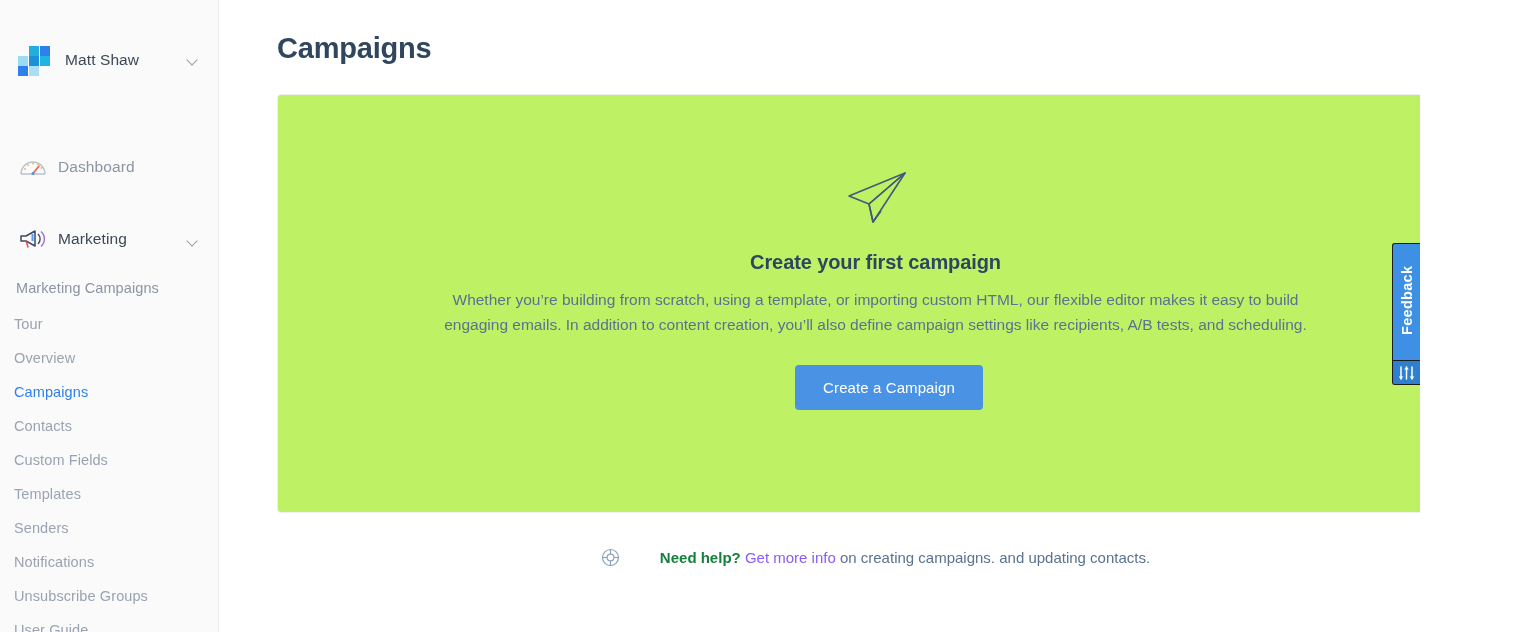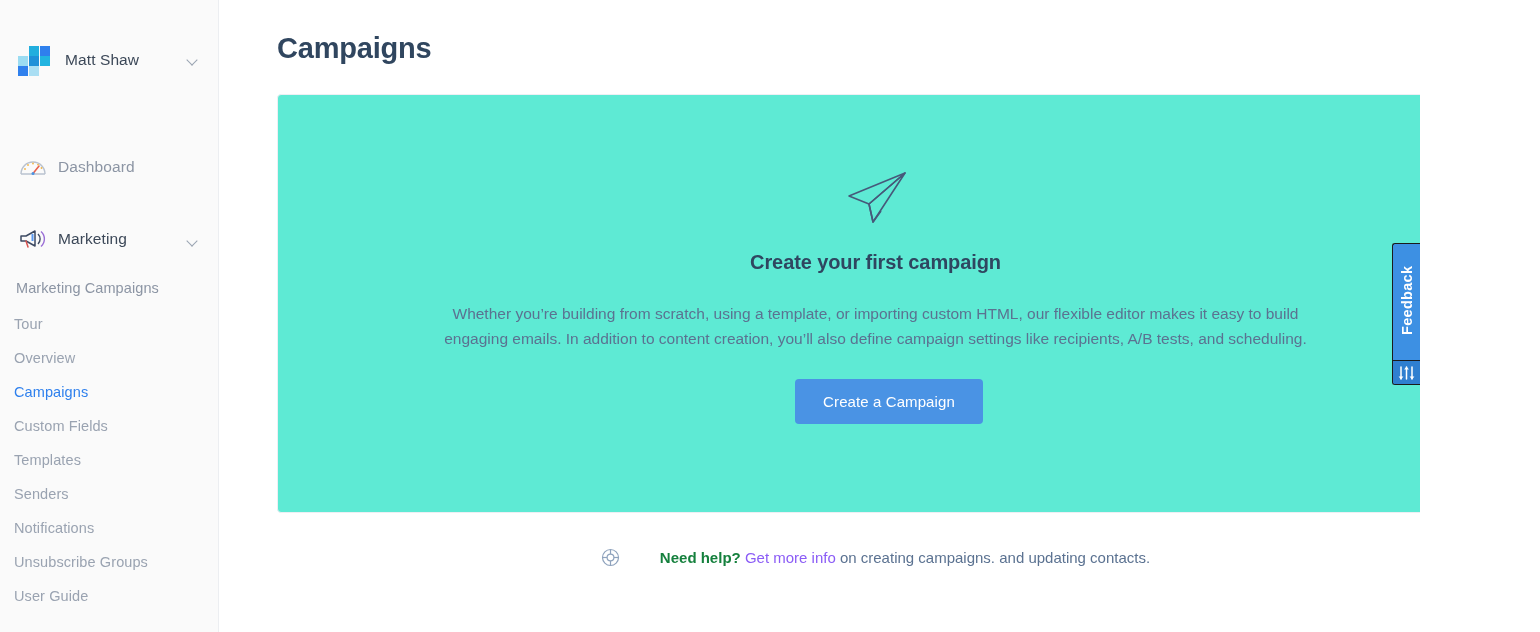--- a/index.html
+++ b/index.html
@@ -130,21 +130,21 @@
     letter-spacing: -.2px;
   }
   #empty-card {
     position: absolute;
     left: 58px;
     top: 94px;
     width: 1197px;
     height: 419px;
     border: 1px solid #edeff4;
     border-radius: 4px;
-    background: #5eead4;
+    background: #bef264;
   }
   .card-inner {
     position: absolute;
     left: 0; right: 0;
     top: 72px;
     text-align: center;
   }
   .plane-wrap {
     height: 62px;
     display: flex;
@@ -152,21 +152,21 @@
     justify-content: center;
   }
   .empty-title {
     margin-top: 22px;
     font-size: 20px;
     font-weight: bold;
     color: #2f4660;
     letter-spacing: -.1px;
   }
   .empty-desc {
-    margin: 28px auto 0 auto;
+    margin: 14px auto 0 auto;
     width: 884px;
     font-size: 15.5px;
     line-height: 24.5px;
     color: #5b7291;
   }
   .cta-wrap { margin-top: 28px; }
   #create-campaign-btn {
     display: inline-block;
     background: #4a93e4;
     color: #ffffff;
@@ -291,20 +291,21 @@
       <span class="nav-label dark">Marketing</span>
       <span class="nav-caret"><i class="chev"></i></span>
     </div>
 
     <div class="section-title">Marketing Campaigns</div>
 
     <nav class="sub-list">
       <div class="sub-item">Tour</div>
       <div class="sub-item">Overview</div>
       <div class="sub-item active">Campaigns</div>
+      <div class="sub-item">Contacts</div>
       <div class="sub-item">Custom Fields</div>
       <div class="sub-item">Templates</div>
       <div class="sub-item">Senders</div>
       <div class="sub-item">Notifications</div>
       <div class="sub-item">Unsubscribe Groups</div>
       <div class="sub-item">User Guide</div>
     </nav>
   </aside>
 
   <section id="main">

